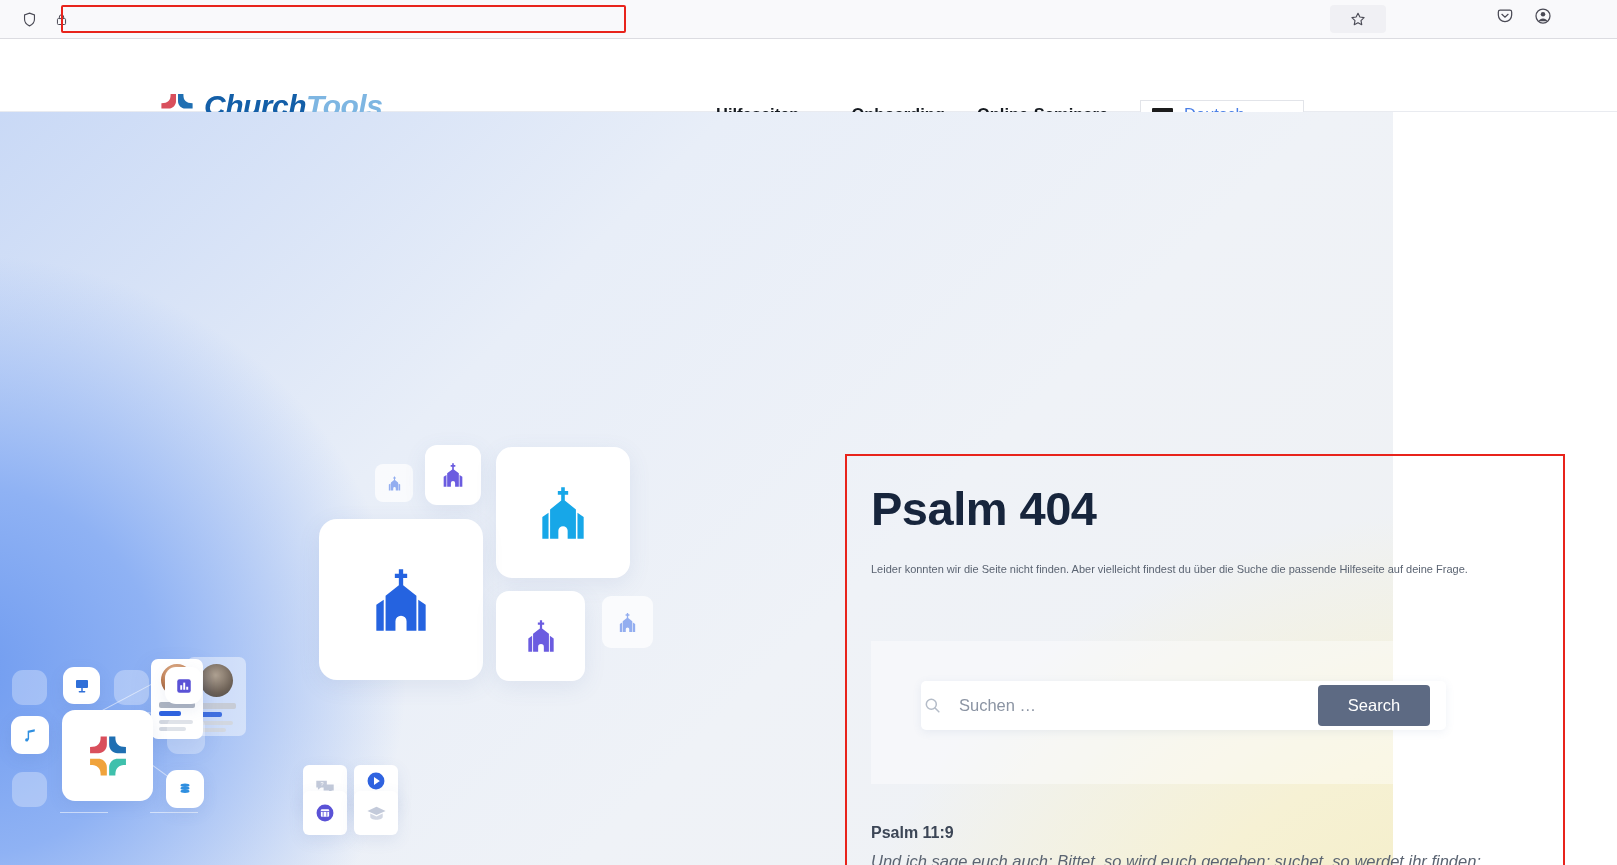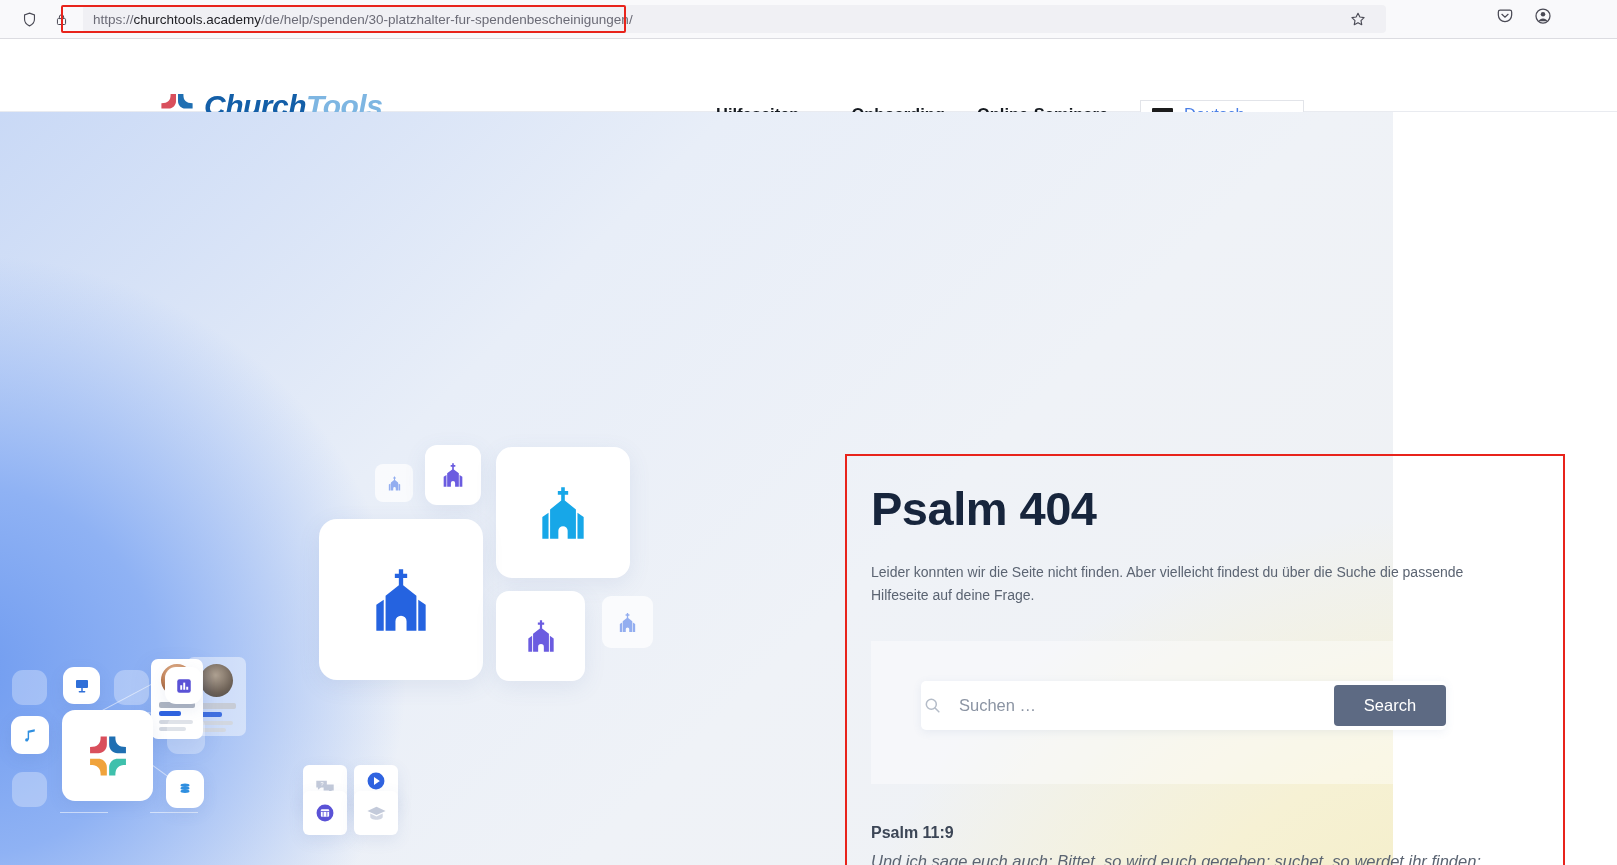--- a/index.html
+++ b/index.html
@@ -85,39 +85,39 @@
   .pcard .avatar { position: absolute; border-radius: 50%; overflow: hidden; }
   .bar { position: absolute; border-radius: 2px; }
 
   
   .panel {
     position: absolute; left: 845px; top: 342px; width: 720px; height: 465px;
     border: 2px solid #e8231b;
   }
   .panel-inner { position: absolute; inset: 0; padding: 28px 28px 0 24px; }
   .h404 { font-size: 47px; font-weight: 700; color: #17253c; letter-spacing: -0.5px; line-height: 1.05; }
-  .lede { margin-top: 28px; font-size: 14px; color: #5b6472; line-height: 1.62; max-width: 600px; }
+  .lede { margin-top: 28px; font-size: 11px; color: #5b6472; line-height: 1.62; max-width: 600px; }
   .searchwrap {
     position: absolute; left: 24px; top: 185px; width: 625px; height: 143px;
     background: rgba(255,255,255,0.42);
   }
   .searchrow {
     position: absolute; left: 50px; top: 40px; width: 525px; height: 49px;
     background: #ffffff; border-radius: 5px; box-shadow: 0 2px 10px rgba(70,95,150,0.09);
     display: flex; align-items: center; padding-left: 2px;
   }
   .mag { width: 19px; height: 19px; color: #b4bcc8; flex: none; }
   .searchinput {
     flex: 1 1 auto; border: 0; outline: none; background: transparent;
     font-family: "Liberation Sans", sans-serif; font-size: 16.5px; color: #6e7787;
     padding-left: 17px;
   }
   .searchinput::placeholder { color: #8b94a3; }
   .searchbtn {
-    width: 112px; height: 41px; margin-right: 0; border: 0; border-radius: 4px;
+    width: 112px; height: 41px; margin-right: 16px; border: 0; border-radius: 4px;
     background: #5d6a83; color: #fff;
     font-family: "Liberation Sans", sans-serif; font-size: 16.5px; cursor: pointer;
   }
   .verse-ref { position: absolute; left: 24px; top: 368px; font-size: 16px; font-weight: 700; color: #3c4656; }
   .verse-text {
     position: absolute; left: 24px; top: 393px; width: 620px;
     font-size: 16.5px; font-style: italic; color: #5b6472; line-height: 1.56;
   }
 </style>
 </head>
@@ -133,25 +133,20 @@
       </svg>
     </div>
     <div style="width:6px"></div>
     <div class="chrome-icon">
       <svg viewBox="0 0 24 24" width="15" height="15" fill="none" stroke="currentColor" stroke-width="1.6">
         <rect x="5.5" y="10.5" width="13" height="9.5" rx="1.6"></rect>
         <path d="M8.5 10.5V8a3.5 3.5 0 017 0v2.5"></path>
       </svg>
     </div>
     <div style="width:9px"></div>
-    <div class="urlbar-wrap">
-      <div class="urlbar">
-        <span><span>https://</span><span class="host">churchtools.academy</span><span>/de/help/spenden/30-platzhalter-fur-spendenbescheinigungen/</span></span>
-      </div>
-    </div>
   </div>
   <div class="url-annot"></div>
 
   <div class="star-btn">
     <svg viewBox="0 0 24 24" width="18" height="18" fill="none" stroke="#4a4a55" stroke-width="1.5" stroke-linejoin="round">
       <path d="M12 4.3l2.5 5.1 5.6.8-4.1 3.9 1 5.5-5-2.7-5 2.7 1-5.5-4.1-3.9 5.6-.8z"></path>
     </svg>
   </div>
   <div class="right-chrome">
     <span>

